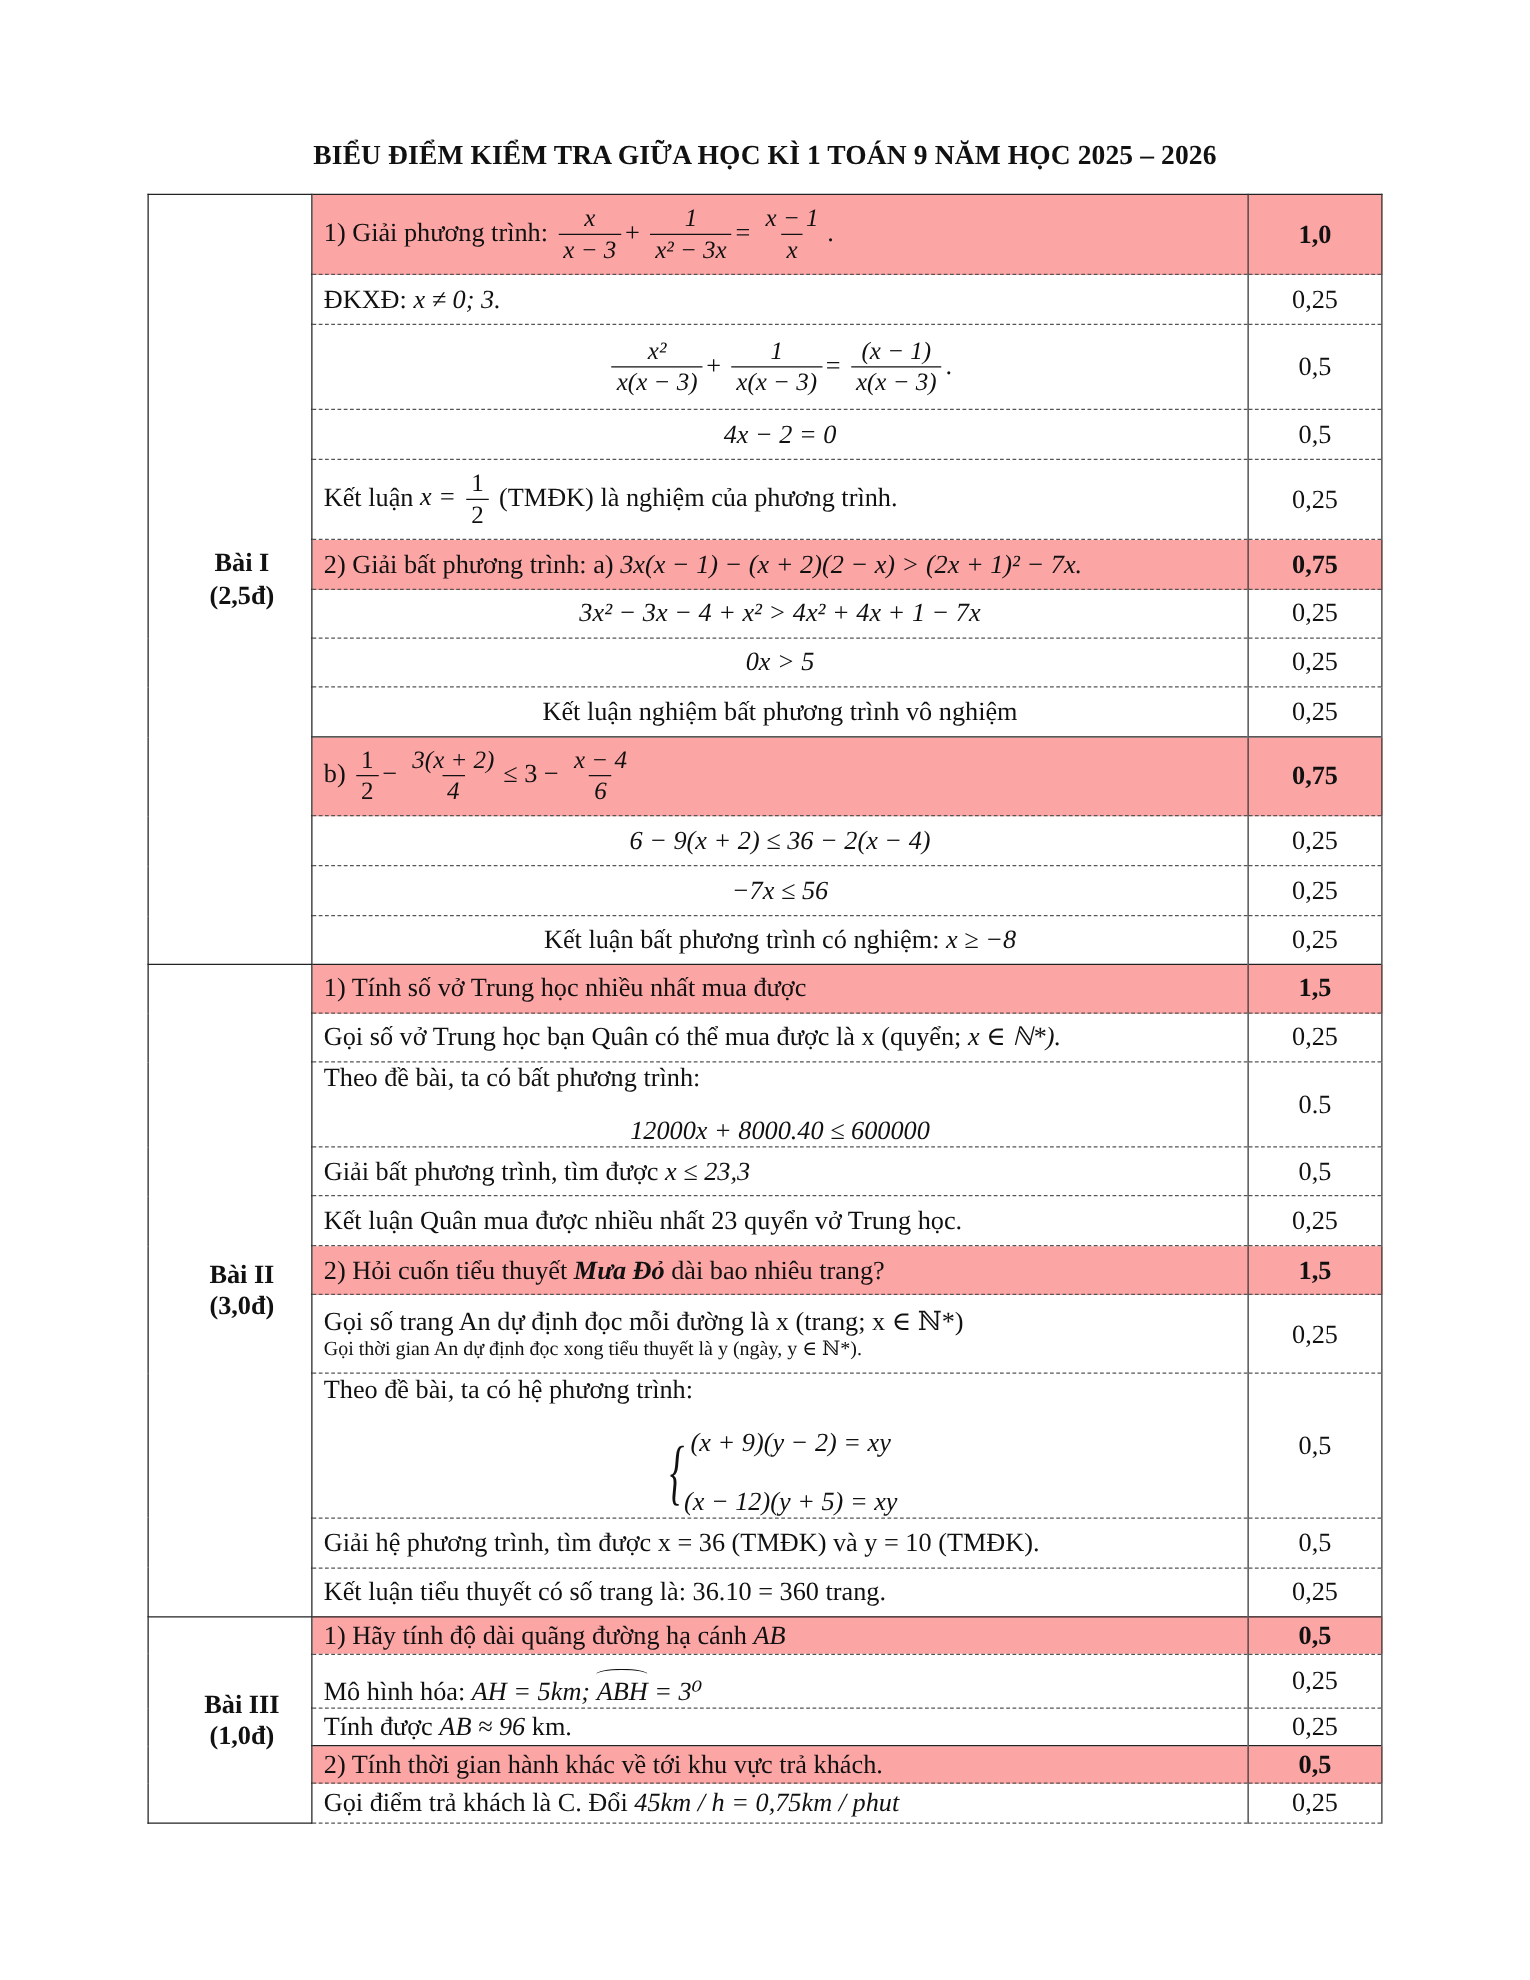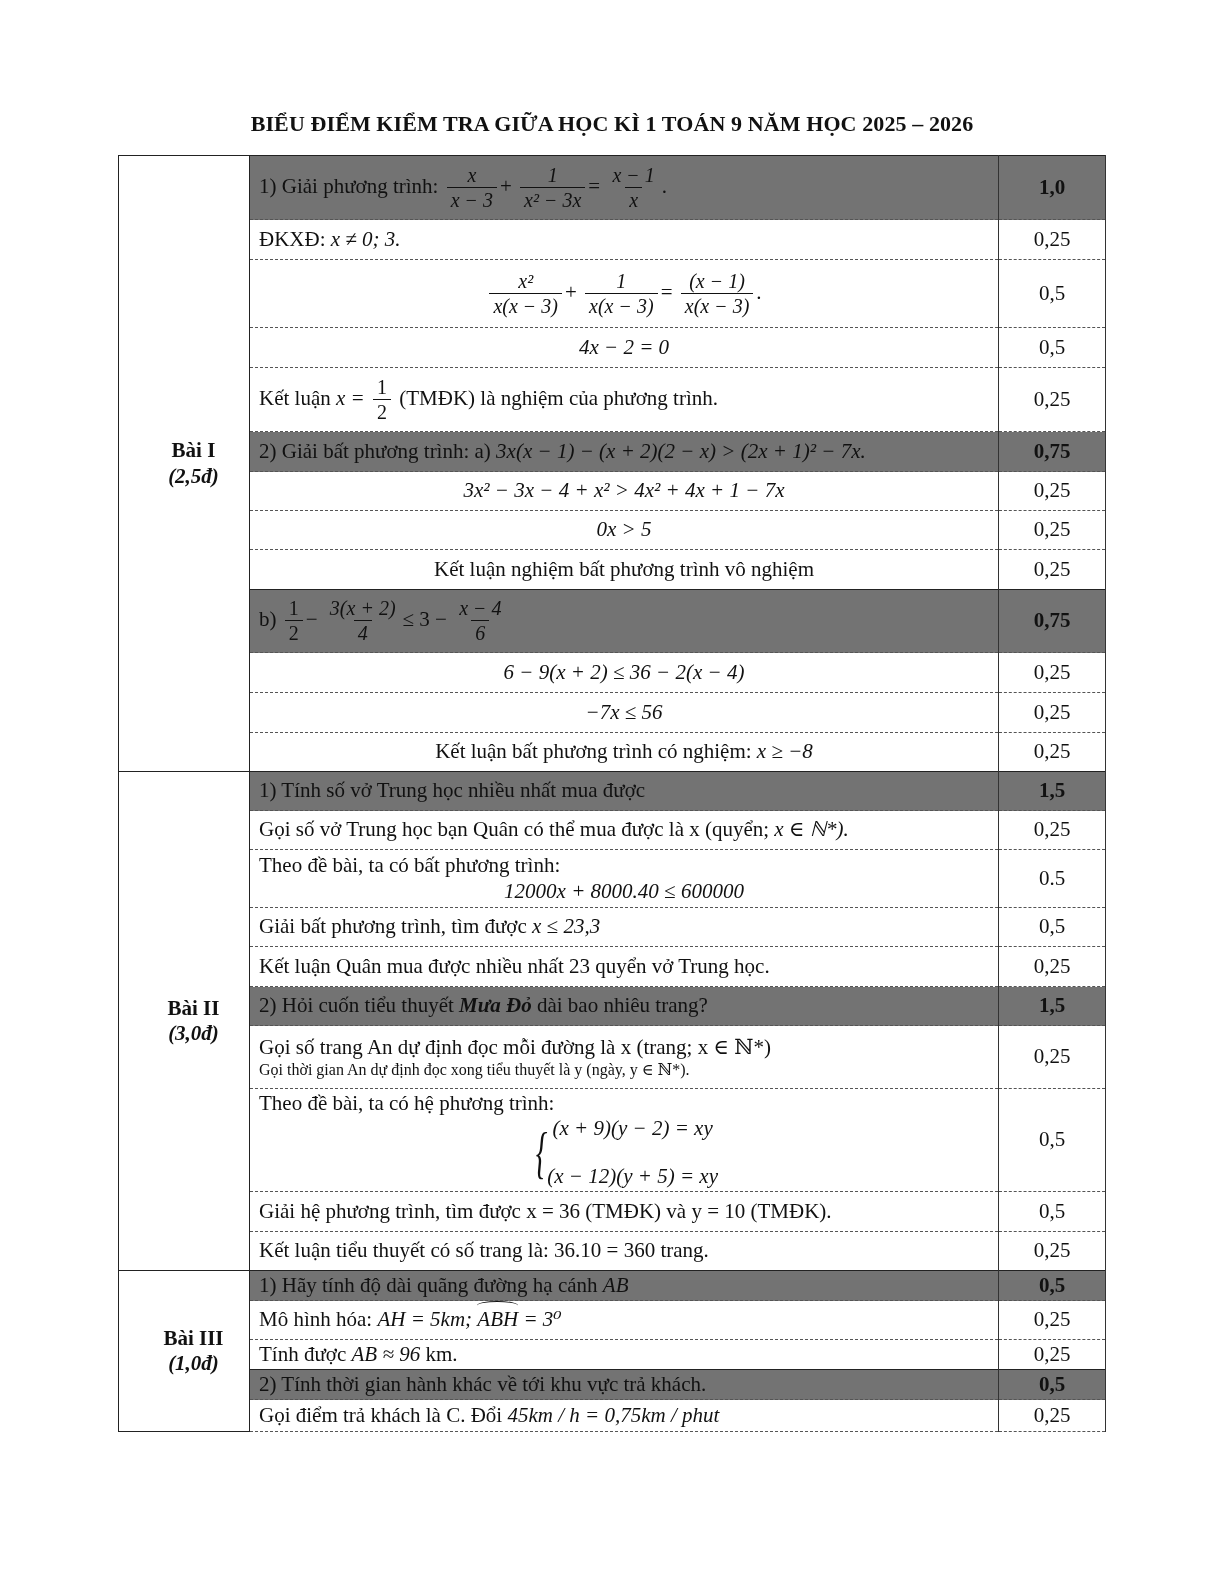--- a/index.html
+++ b/index.html
@@ -17,34 +17,34 @@
     border-collapse: collapse; width: 987px; table-layout: fixed;
     font-size: 21px;
   }
   col.c-bai { width: 131px; }
   col.c-content { width: 749px; }
   col.c-score { width: 107px; }
   td { padding: 0 9px; vertical-align: middle; line-height: 1.2; }
   td.bai {
     border: 1.5px solid #222; text-align: center; font-weight: bold; font-size: 21px; padding-left: 28px;
   }
-  td.bai .pts { display: block; font-style: italic; }
+  td.bai .pts { display: block; }
   td.content {
     border-left: 1.5px solid #222; border-right: 1px solid #333;
     border-bottom: 1.2px dashed #555;
   }
   td.score {
     text-align: center; border-right: 1px solid #333;
     border-bottom: 1.2px dashed #555;
   }
-  tr.hl td.content, tr.hl td.score { background: #737373; }
+  tr.hl td.content, tr.hl td.score { background: #fca5a5; }
   tr.hl td.score { font-weight: bold; }
   tr.sec-start td.content, tr.sec-start td.score { border-top: 1.5px solid #222; }
   .center { text-align: center; }
-  .m { font-style: italic; }
+  .m { font-style: italic; margin-top: 17px; }
   .frac { display: inline-flex; flex-direction: column; align-items: center; vertical-align: middle; margin: 0 3px; font-size: 20px; }
   .frac .num { padding: 0 4px; line-height: 1.15; }
   .frac .den { border-top: 1.3px solid #111; padding: 0 4px; line-height: 1.2; }
   .sys { display: inline-flex; align-items: center; }
   .brace { font-size: 58px; line-height: 1; font-weight: 200; transform: scaleX(0.5); margin-right: -6px; }
   .sys-lines { display: flex; flex-direction: column; gap: 22px; }
   .arc { position: relative; display: inline-block; }
   .arc::before { content: ""; position: absolute; left: 0; right: 0; top: -6px; height: 8px; border-top: 1.3px solid #111; border-radius: 50% 50% 0 0; }
 </style>
 </head>

